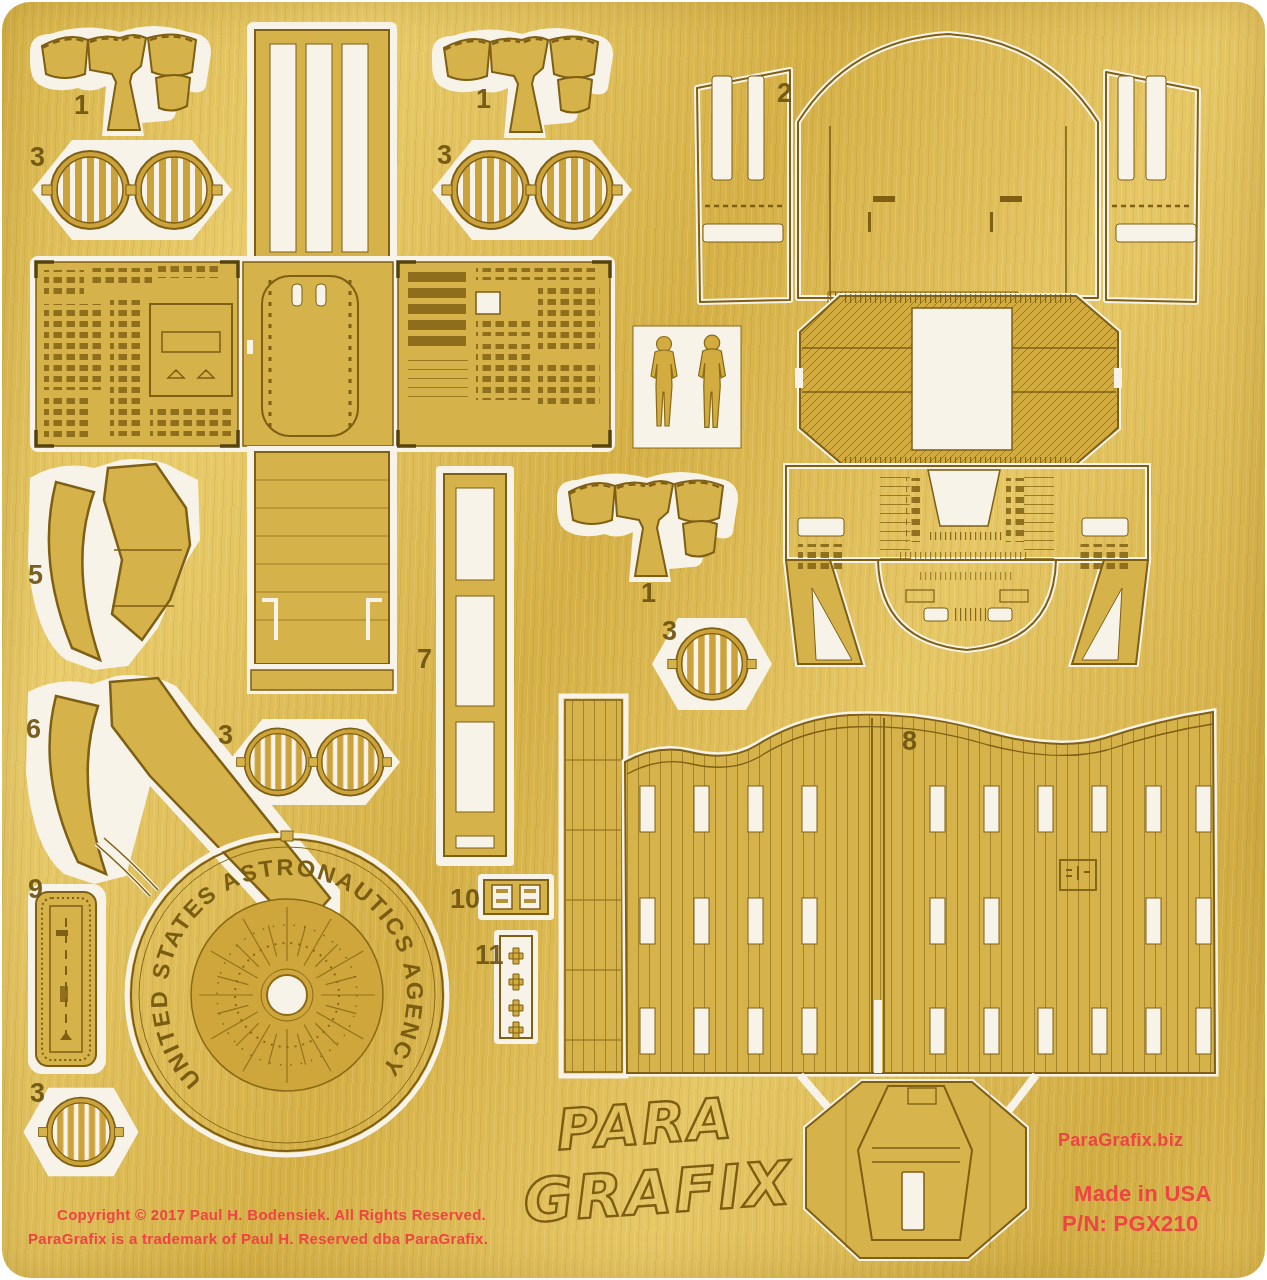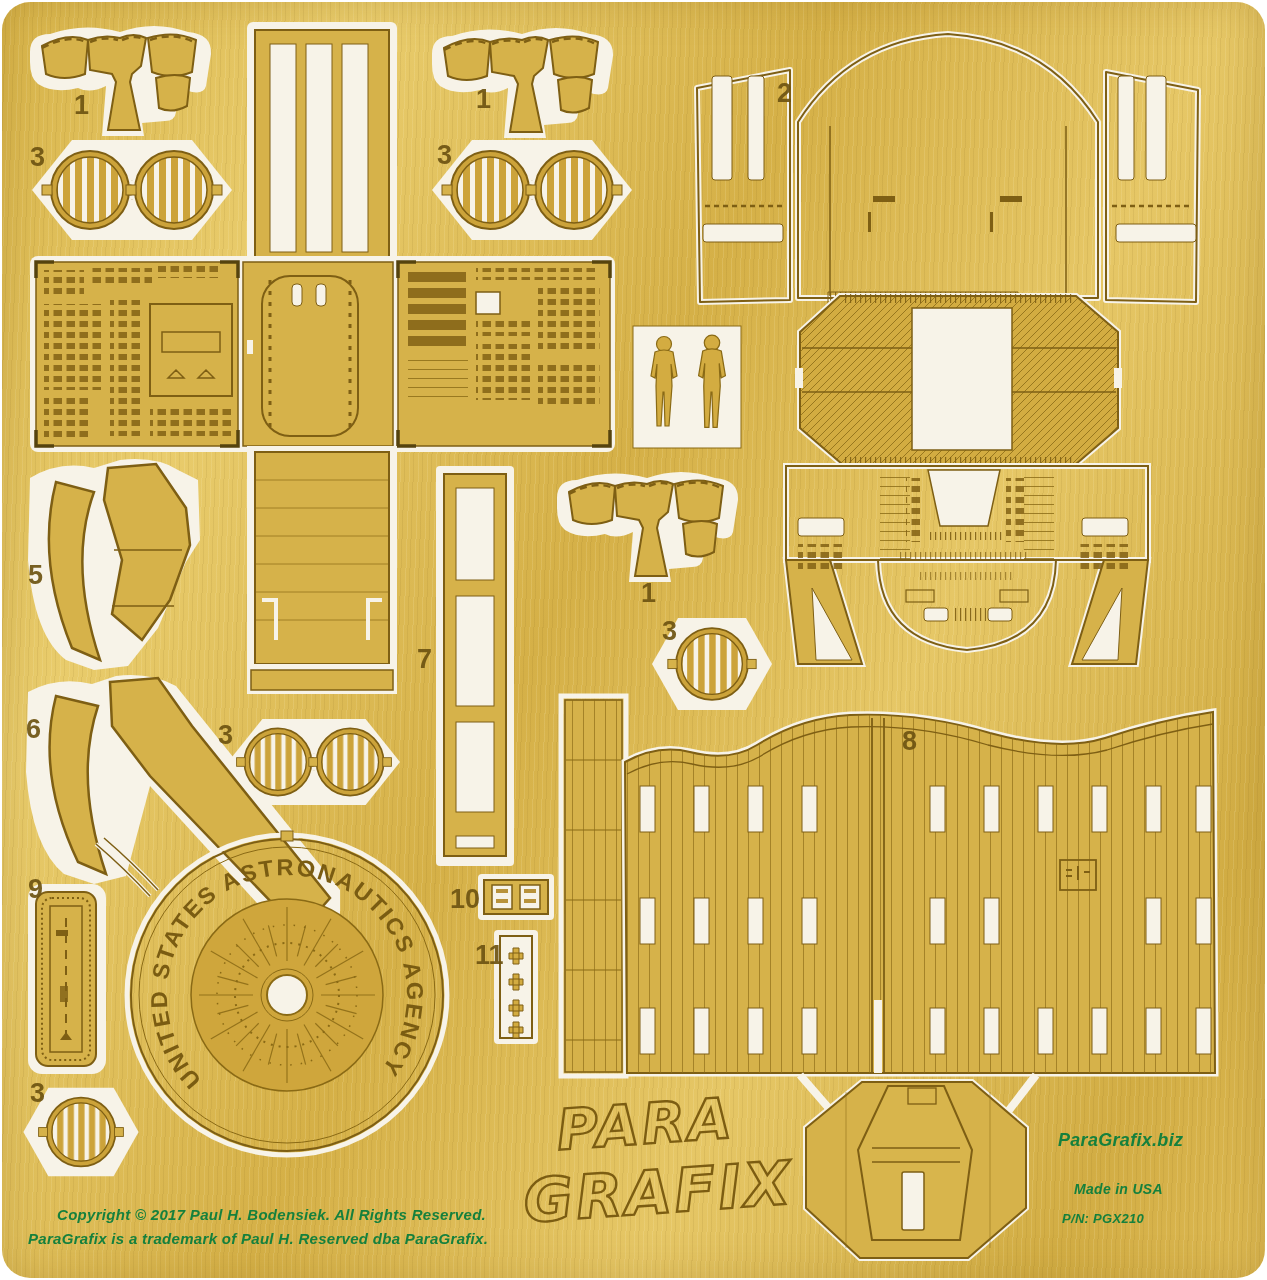--- a/index.html
+++ b/index.html
@@ -6,26 +6,26 @@
   body{width:1267px;height:1280px;position:relative;overflow:hidden;
        font-family:"Liberation Sans",sans-serif;}
   .sheet{position:absolute;left:2px;top:2px;width:1263px;height:1276px;border-radius:28px;
     background:
       repeating-linear-gradient(92deg, rgba(255,246,205,.14) 0 1px, rgba(255,255,255,0) 1px 4px,
                                 rgba(121,92,20,.10) 4px 5px, rgba(255,255,255,0) 5px 9px),
       linear-gradient(115deg,#d7b349 0%,#e9cc6c 20%,#d5b047 45%,#e6c766 66%,#d2ad44 88%,#ddb953 100%);
     box-shadow: inset 0 0 40px rgba(140,105,25,.25);}
   svg{position:absolute;left:0;top:0;}
   .lbl{font-family:"Liberation Sans",sans-serif;font-size:27px;font-weight:bold;fill:#6e5412;opacity:.92;}
-  .etext{position:absolute;color:#15803d;font-weight:bold;letter-spacing:.3px;font-style:italic;}
+  .etext{position:absolute;color:#ef4444;font-weight:bold;letter-spacing:.3px;}
   .c1{left:57px;top:1206px;font-size:15px;}
   .c2{left:28px;top:1230px;font-size:15px;}
   .web{left:1058px;top:1130px;font-size:18px;}
-  .usa{left:1074px;top:1181px;font-size:14px;}
-  .pn{left:1062px;top:1211px;font-size:13px;text-align:center;}
+  .usa{left:1074px;top:1181px;font-size:22px;}
+  .pn{left:1062px;top:1211px;font-size:22px;text-align:center;}
   .logoT{font-family:"DejaVu Sans",sans-serif;font-weight:bold;font-style:italic;
          fill:rgba(0,0,0,0);stroke:#7c5d12;stroke-width:2.4px;letter-spacing:3px;}
   .sealT{font-family:"Liberation Sans",sans-serif;font-weight:bold;font-size:23px;
          fill:#7a5c12;letter-spacing:2px;}
 </style>
 </head>
 <body>
 
 <div class="sheet"></div>
 

